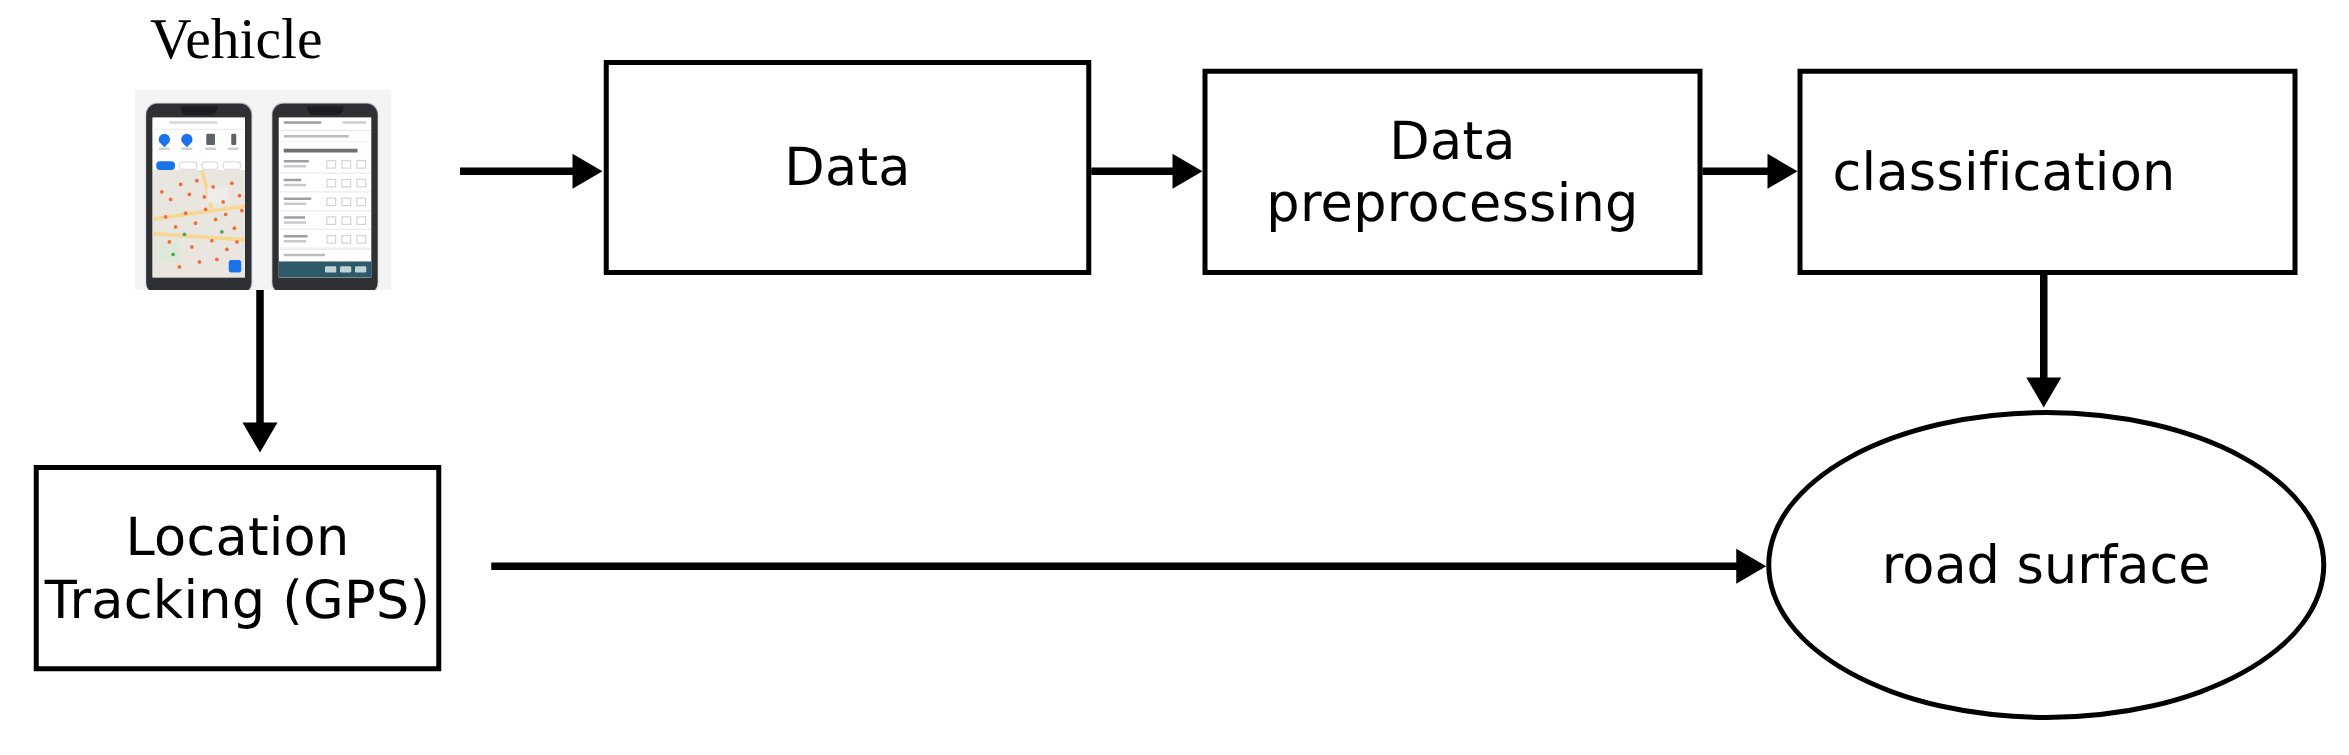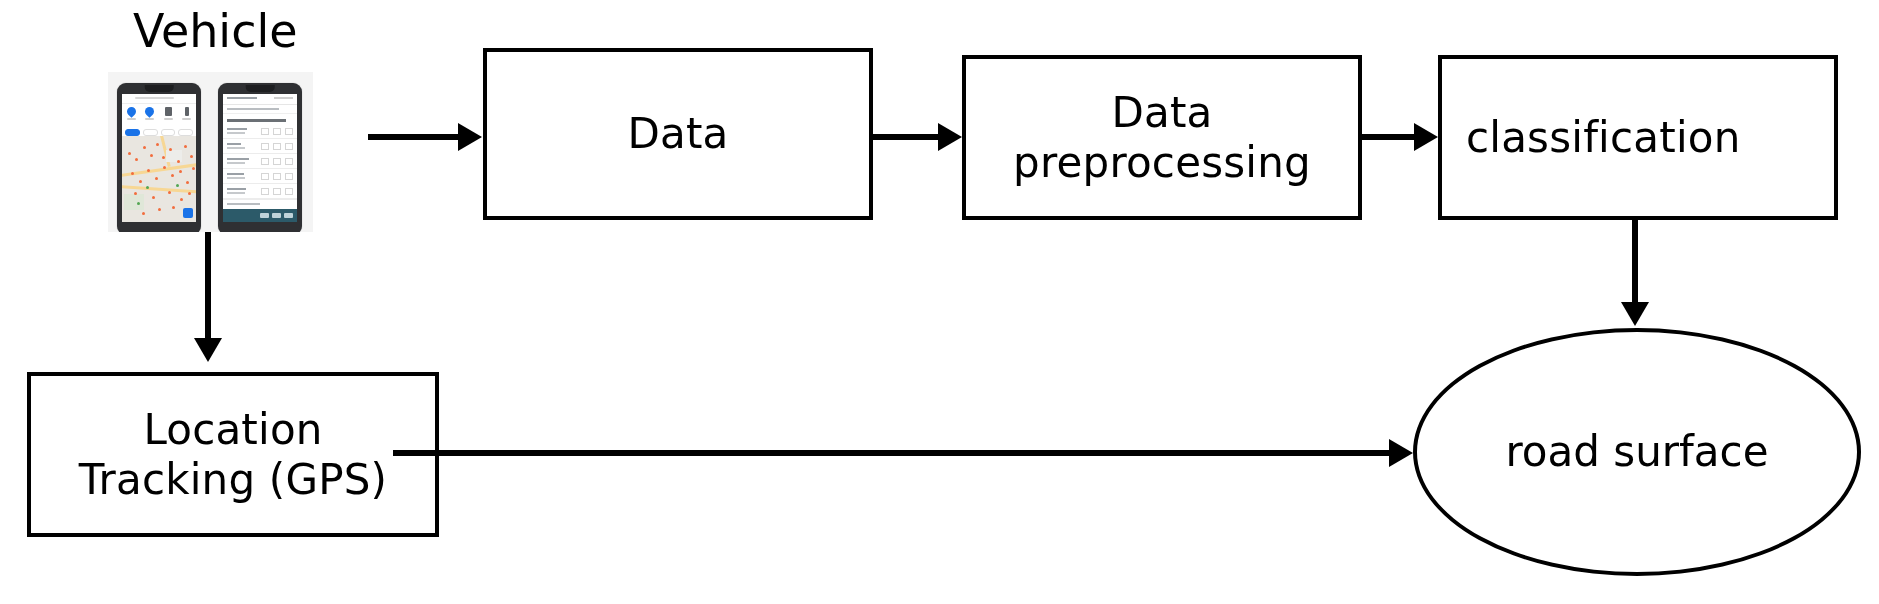--- a/index.html
+++ b/index.html
@@ -321,21 +321,21 @@
     height: 5px;
     background: #bfd3d9;
     border-radius: 1px;
   }
 </style>
 </head>
 <body>
 
 <div id="canvas">
 
-  <div class="plain-label" style="left:133px; top:8px;">Vehicle</div>
+  <div class="plain-label" style="left:120px; top:8px;font-family:Liberation Serif, serif;">Vehicle</div>
 
   <div class="phones-photo" style="left:108px; top:72px; width:205px; height:160px;">
 
     <div class="phone" style="left:9px; top:11px; width:84px; height:152px;">
       <div class="bezel-notch"></div>
       <div class="screen">
         <div class="app-searchbar"></div>
         <div class="app-icons">
           <div class="ico">
               <div class="pin"></div>
@@ -488,21 +488,21 @@
   <div class="proc-box" style="left:1438px; top:55px; width:400px; height:165px; align-items:flex-start; padding-left:24px; text-align:left;">
     <span class="line">classification</span>
   </div>
 
   <div class="v-line" style="left:1632px; top:220px; height:86px;"></div>
   <div class="arrow-down" style="left:1621px; top:302px;"></div>
 
   <div class="v-line" style="left:205px; top:232px; height:108px;"></div>
   <div class="arrow-down" style="left:194px; top:338px;"></div>
 
-  <div class="proc-box" style="left:27px; top:372px; width:412px; height:165px;">
+  <div class="proc-box" style="left:27px; top:372px; width:326px; height:165px;">
     <span class="line">Location</span>
     <span class="line">Tracking (GPS)</span>
   </div>
 
   <div class="h-line" style="left:393px; top:450px; width:1000px;"></div>
   <div class="arrow-right" style="left:1389px; top:439px;"></div>
 
   <div class="ellipse-node" style="left:1413px; top:328px; width:448px; height:248px;">
     <span class="line">road surface</span>
   </div>

